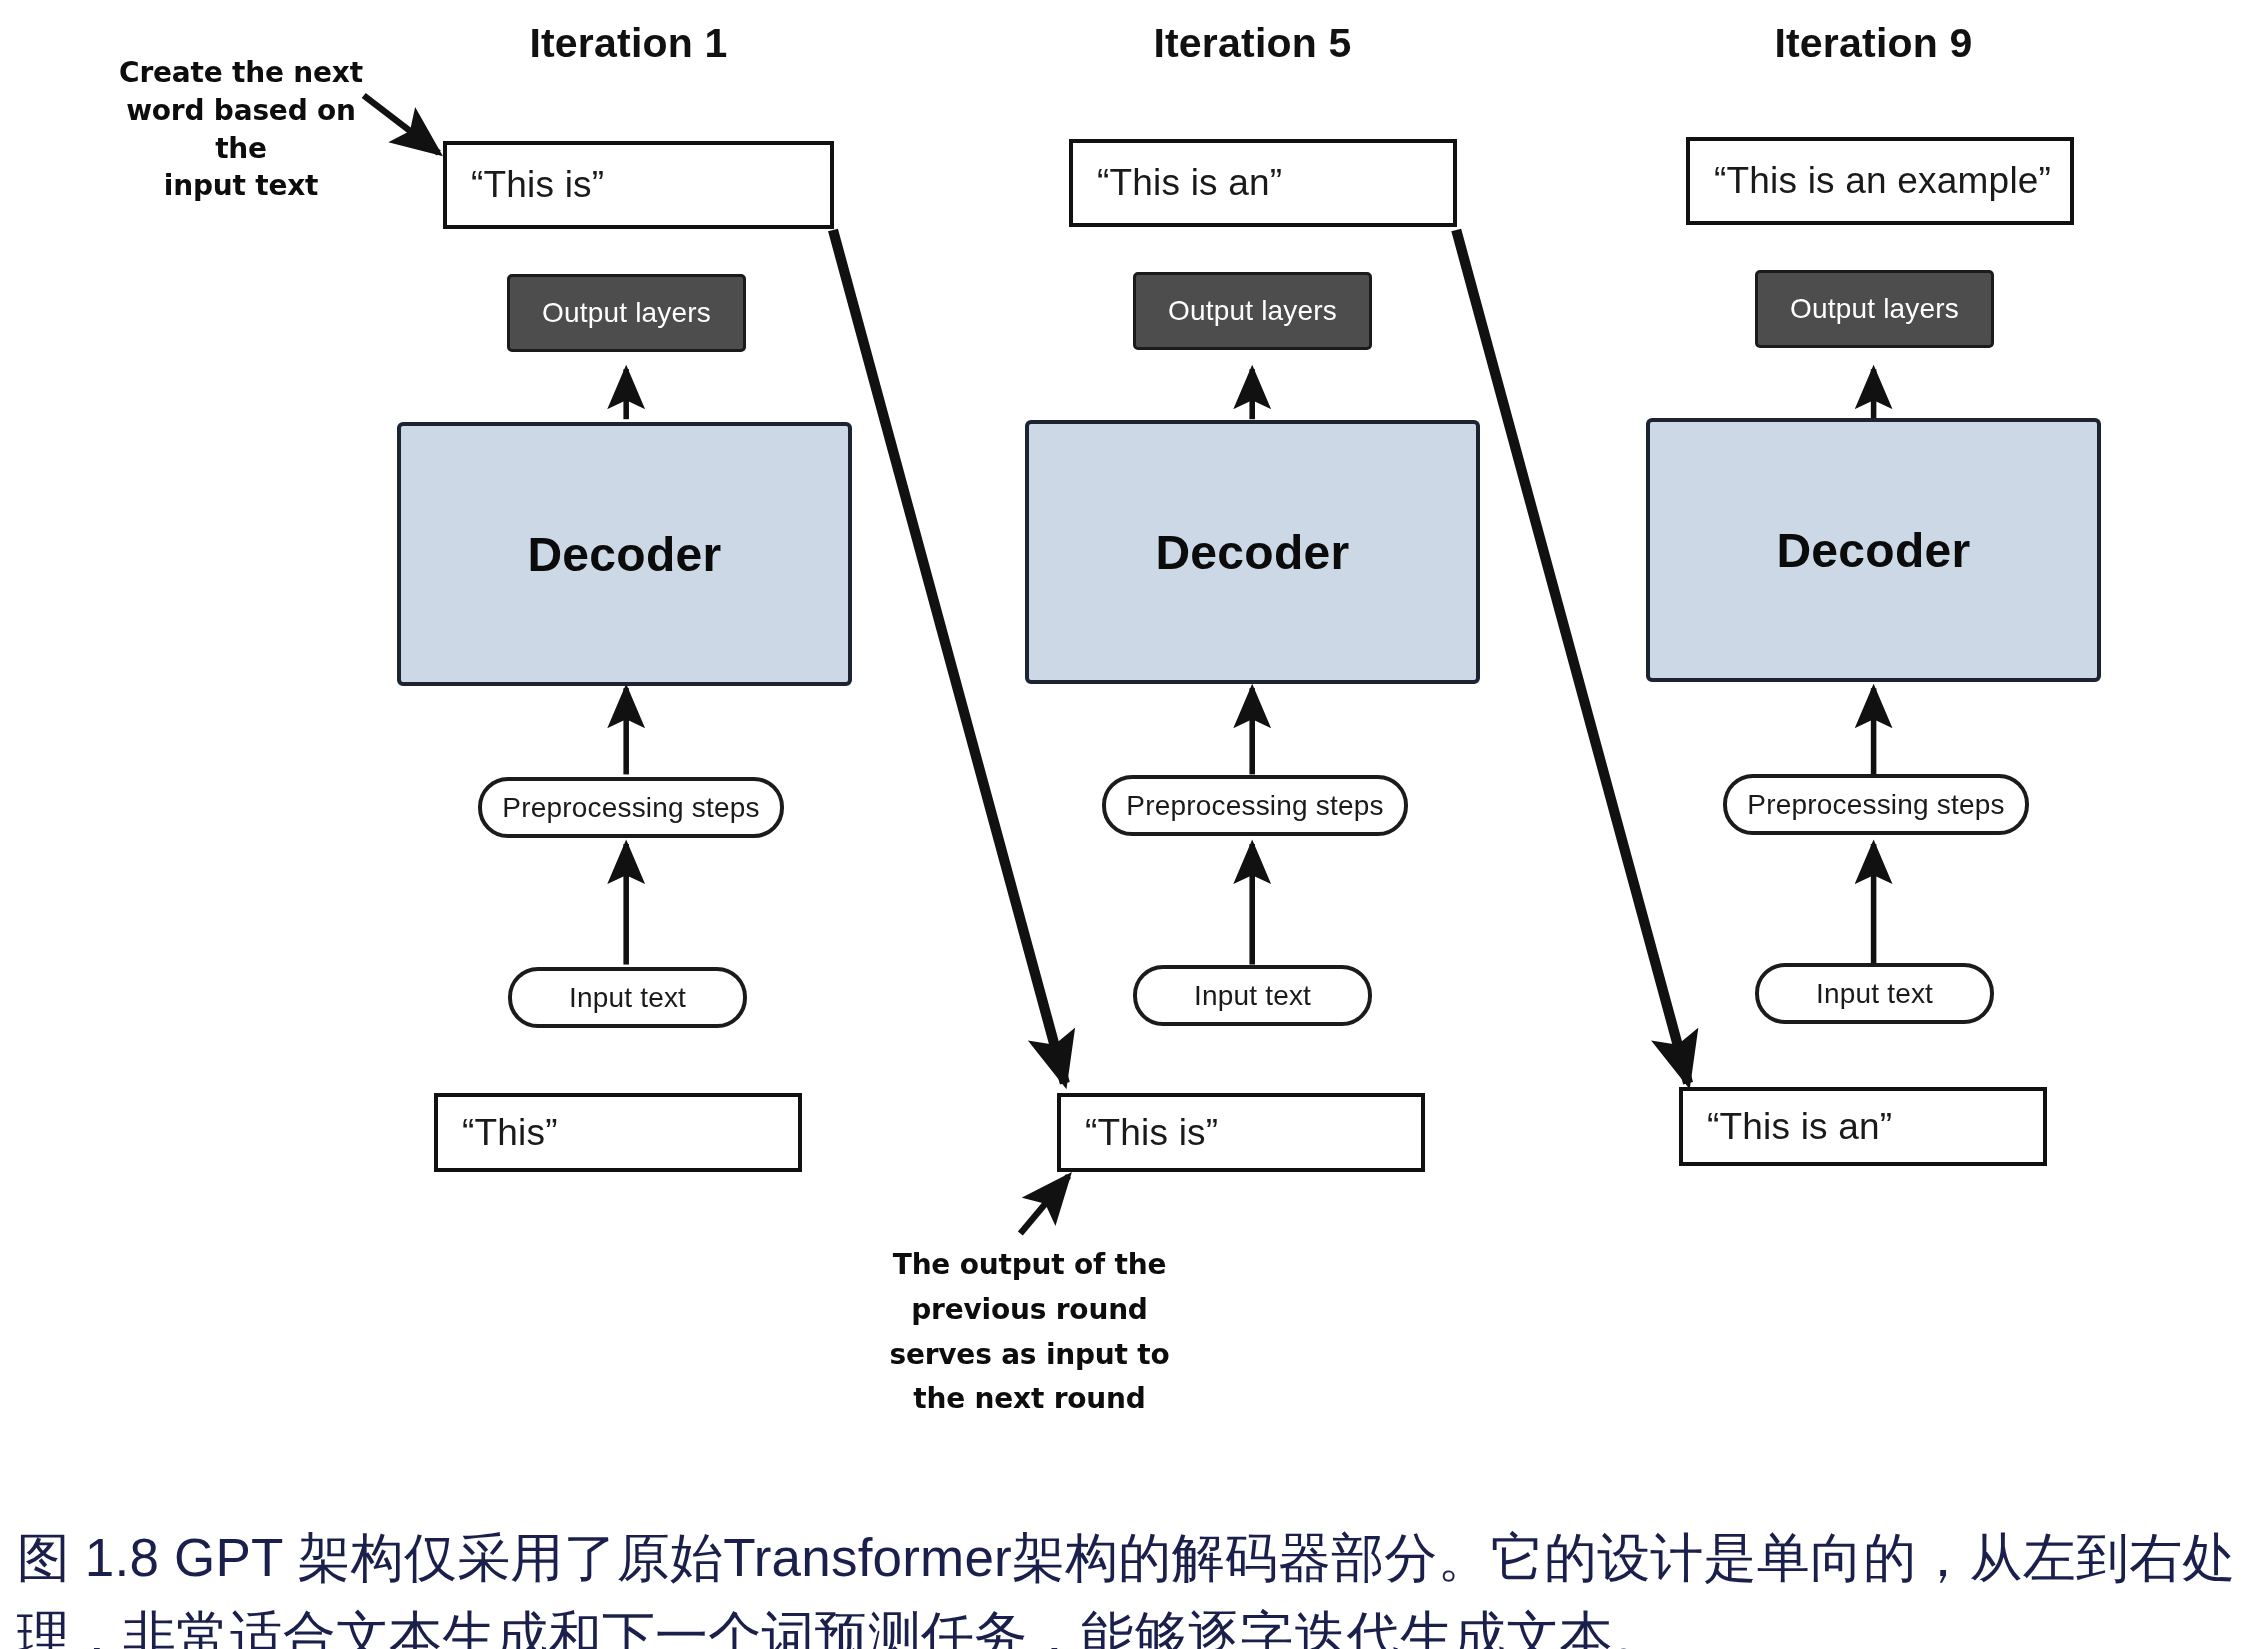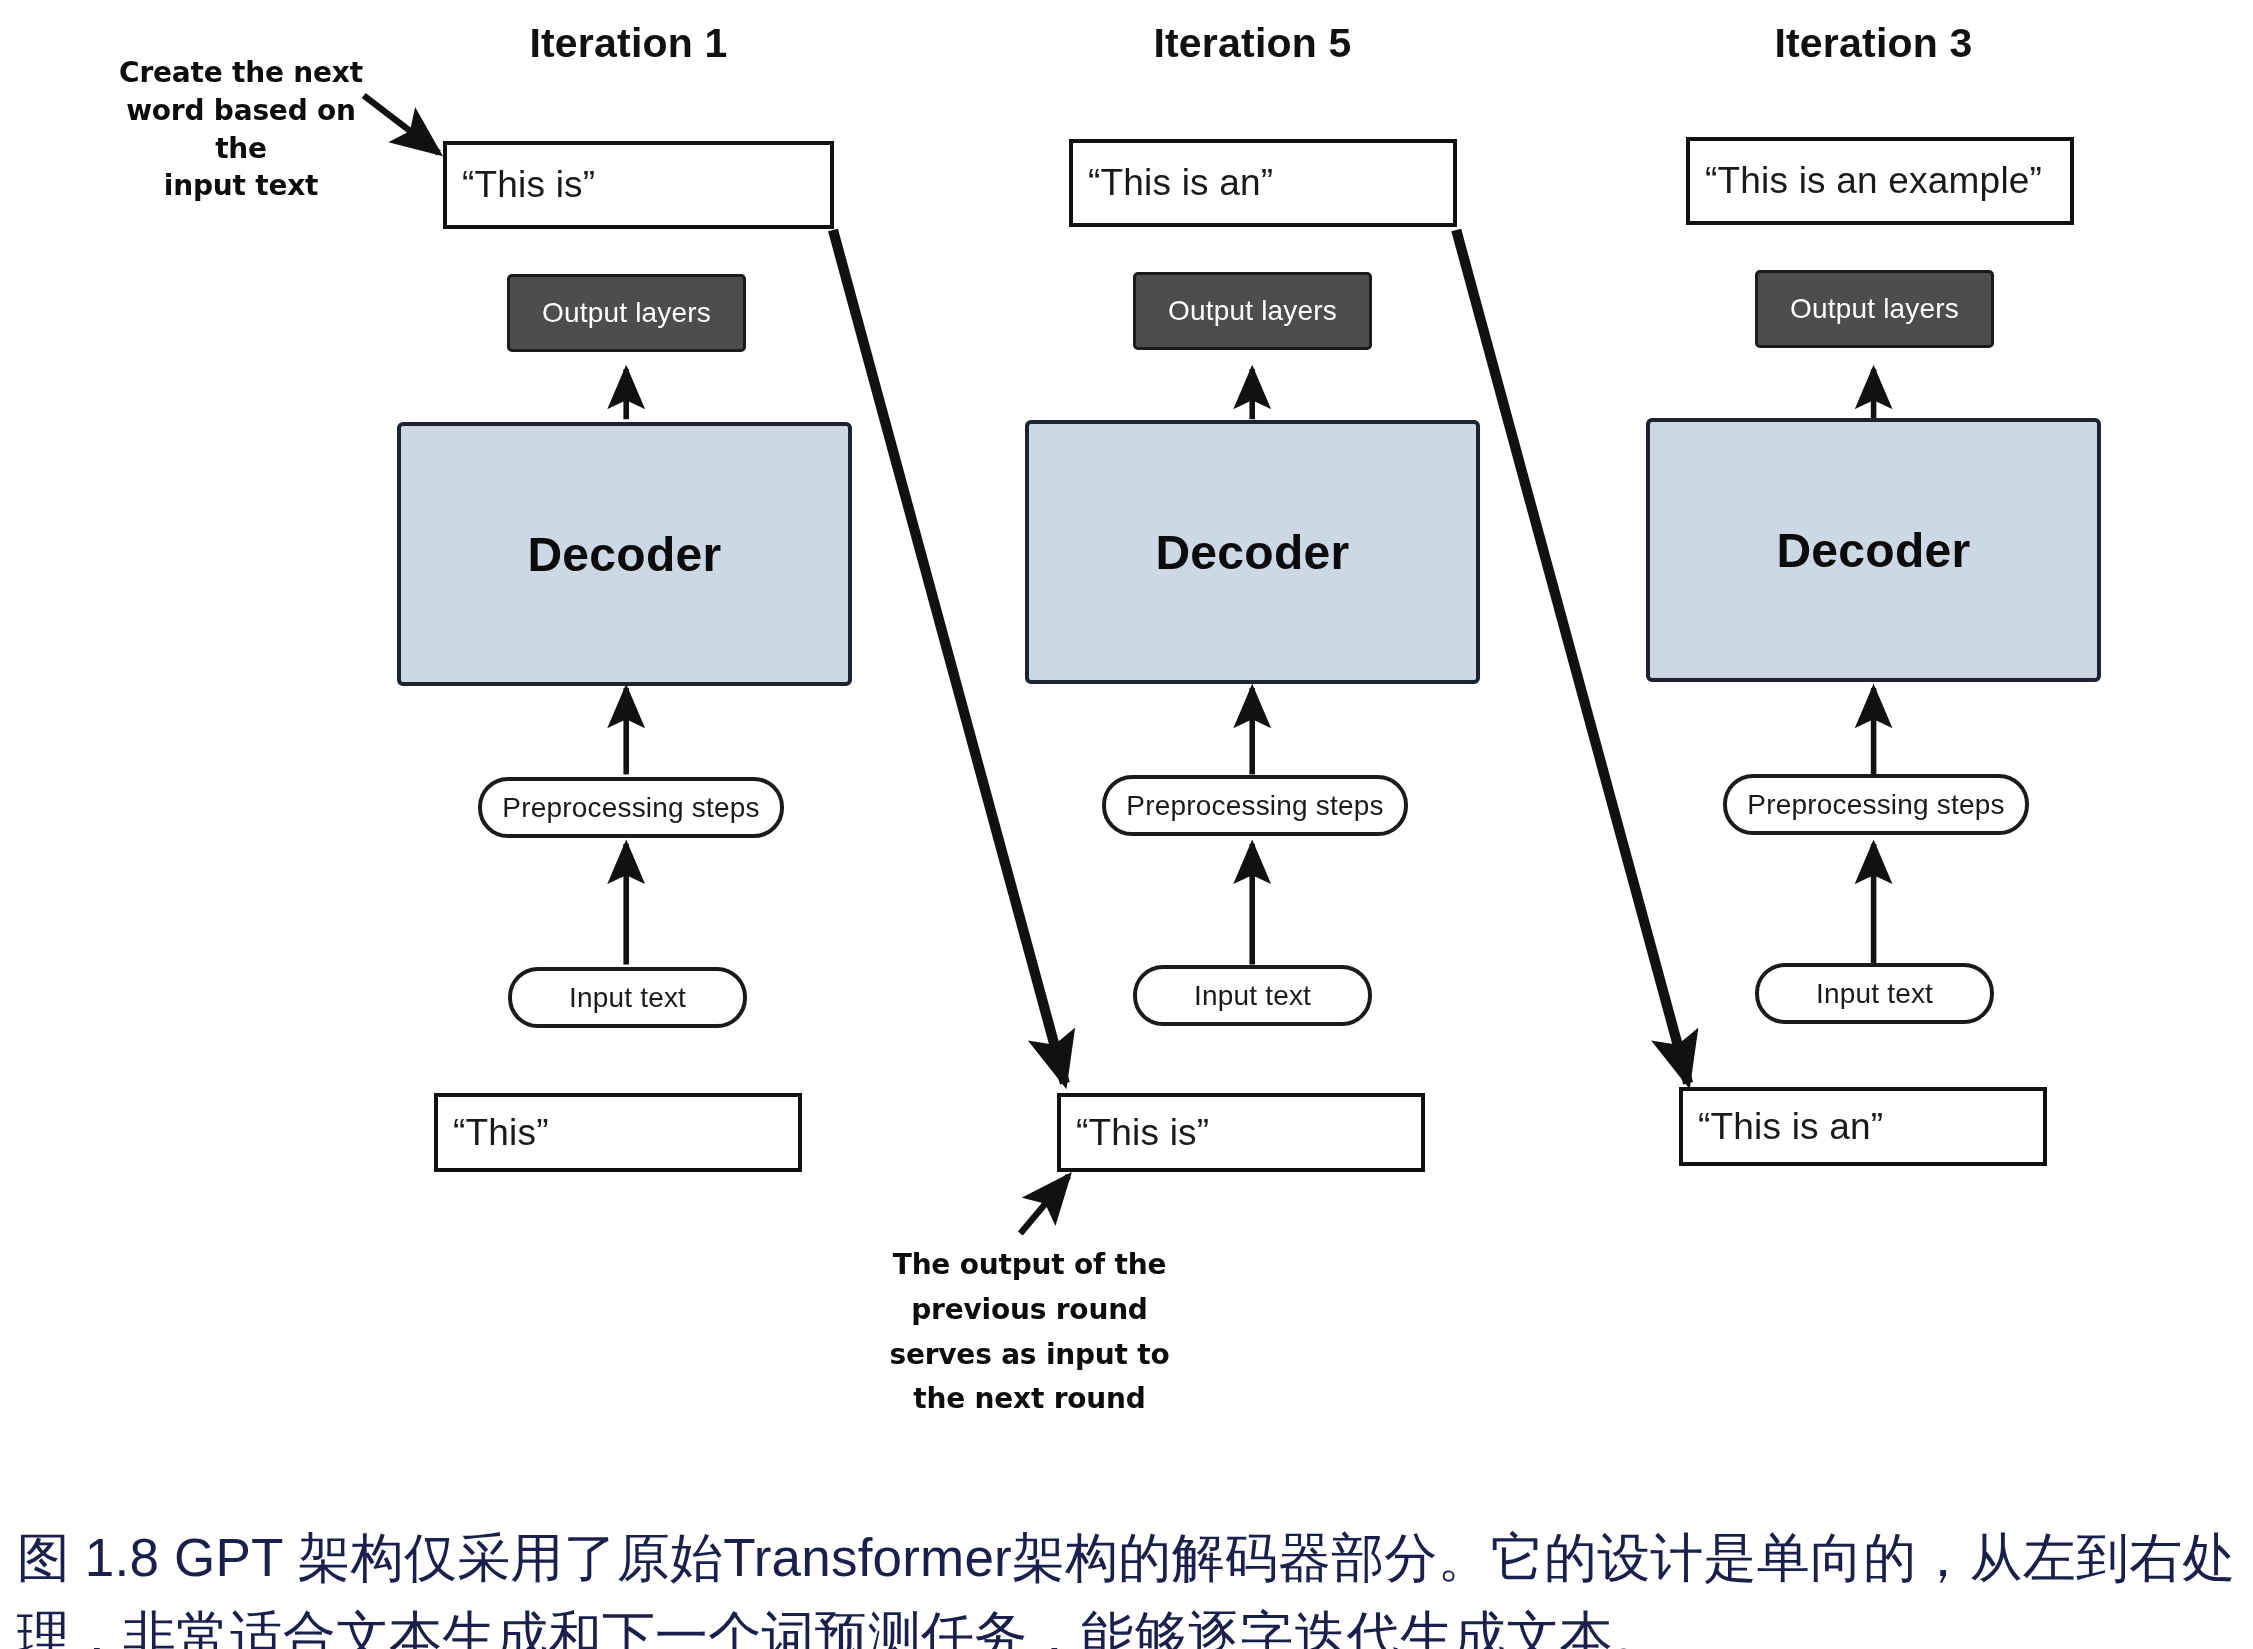--- a/index.html
+++ b/index.html
@@ -39,21 +39,21 @@
     color: #111111;
     letter-spacing: 0.2px;
     white-space: nowrap;
     text-align: center;
   }
 
   
   .textbox {
     border: 4.6px solid #111111;
     justify-content: flex-start;
-    padding-left: 15px;
+    padding-left: 24px;
     font-size: 37px;
     color: #1a1a1a;
     letter-spacing: 0.2px;
   }
 
   
   .output-layers {
     background: #4d4d4d;
     border: 3.7px solid #1b1b1b;
     border-radius: 5px;
@@ -177,21 +177,21 @@
       <line x1="392" y1="103" x2="473" y2="165" stroke="#111111" stroke-width="7" marker-end="url(#ah)"></line>
     </g>
 
     <g>
       <line x1="1100" y1="1330" x2="1152" y2="1268" stroke="#111111" stroke-width="7" marker-end="url(#ah)"></line>
     </g>
   </svg>
 
   <div class="iter-title" style="left:508px; top:20.4px; width:241px;">Iteration 1</div>
   <div class="iter-title" style="left:1132px; top:20.4px; width:241px;">Iteration 5</div>
-  <div class="iter-title" style="left:1753px; top:20.4px; width:241px;">Iteration 3</div>
+  <div class="iter-title" style="left:1753px; top:20.4px; width:241px;">Iteration 9</div>
 
   <div class="node textbox" style="left:443px; top:141px; width:391px; height:88px;">“This is”</div>
   <div class="node textbox" style="left:1069px; top:139px; width:388px; height:88px;">“This is an”</div>
   <div class="node textbox" style="left:1686px; top:137px; width:388px; height:88px;">“This is an example”</div>
 
   <div class="node output-layers" style="left:507px; top:274px; width:239px; height:78px;">Output layers</div>
   <div class="node output-layers" style="left:1133px; top:272px; width:239px; height:78px;">Output layers</div>
   <div class="node output-layers" style="left:1755px; top:270px; width:239px; height:78px;">Output layers</div>
 
   <div class="node decoder" style="left:397px; top:422px; width:455px; height:264px;">Decoder</div>

